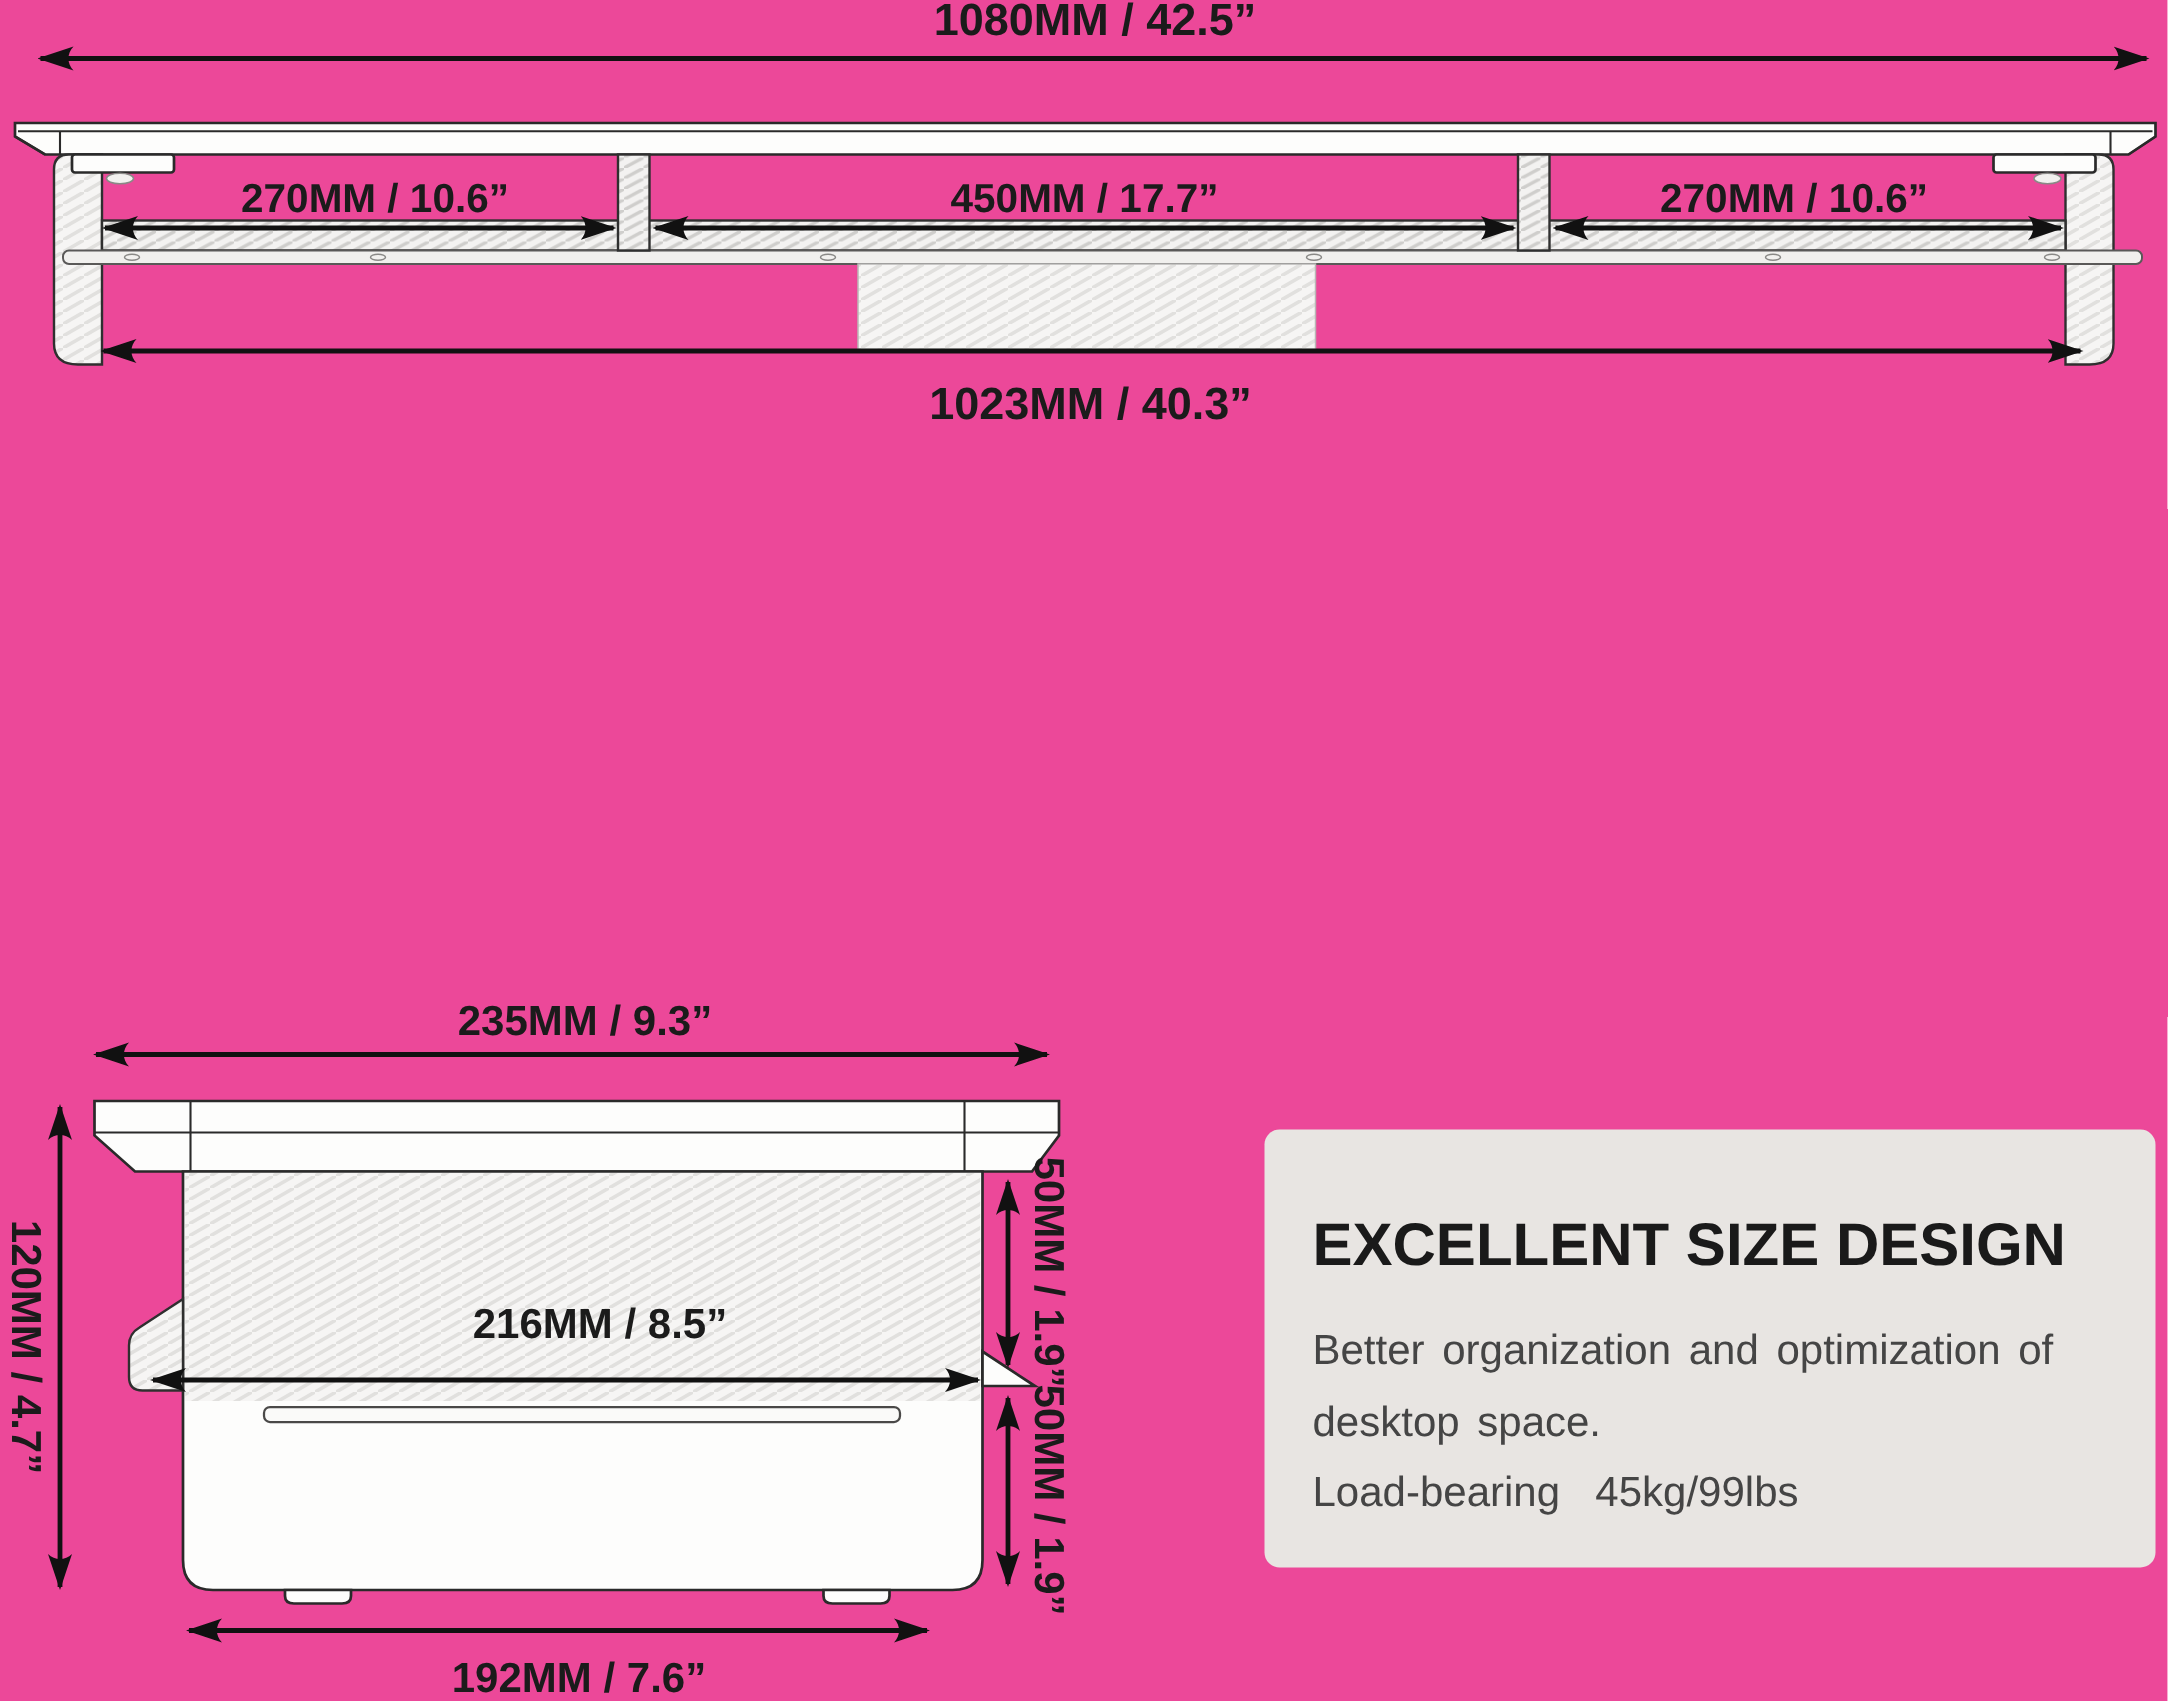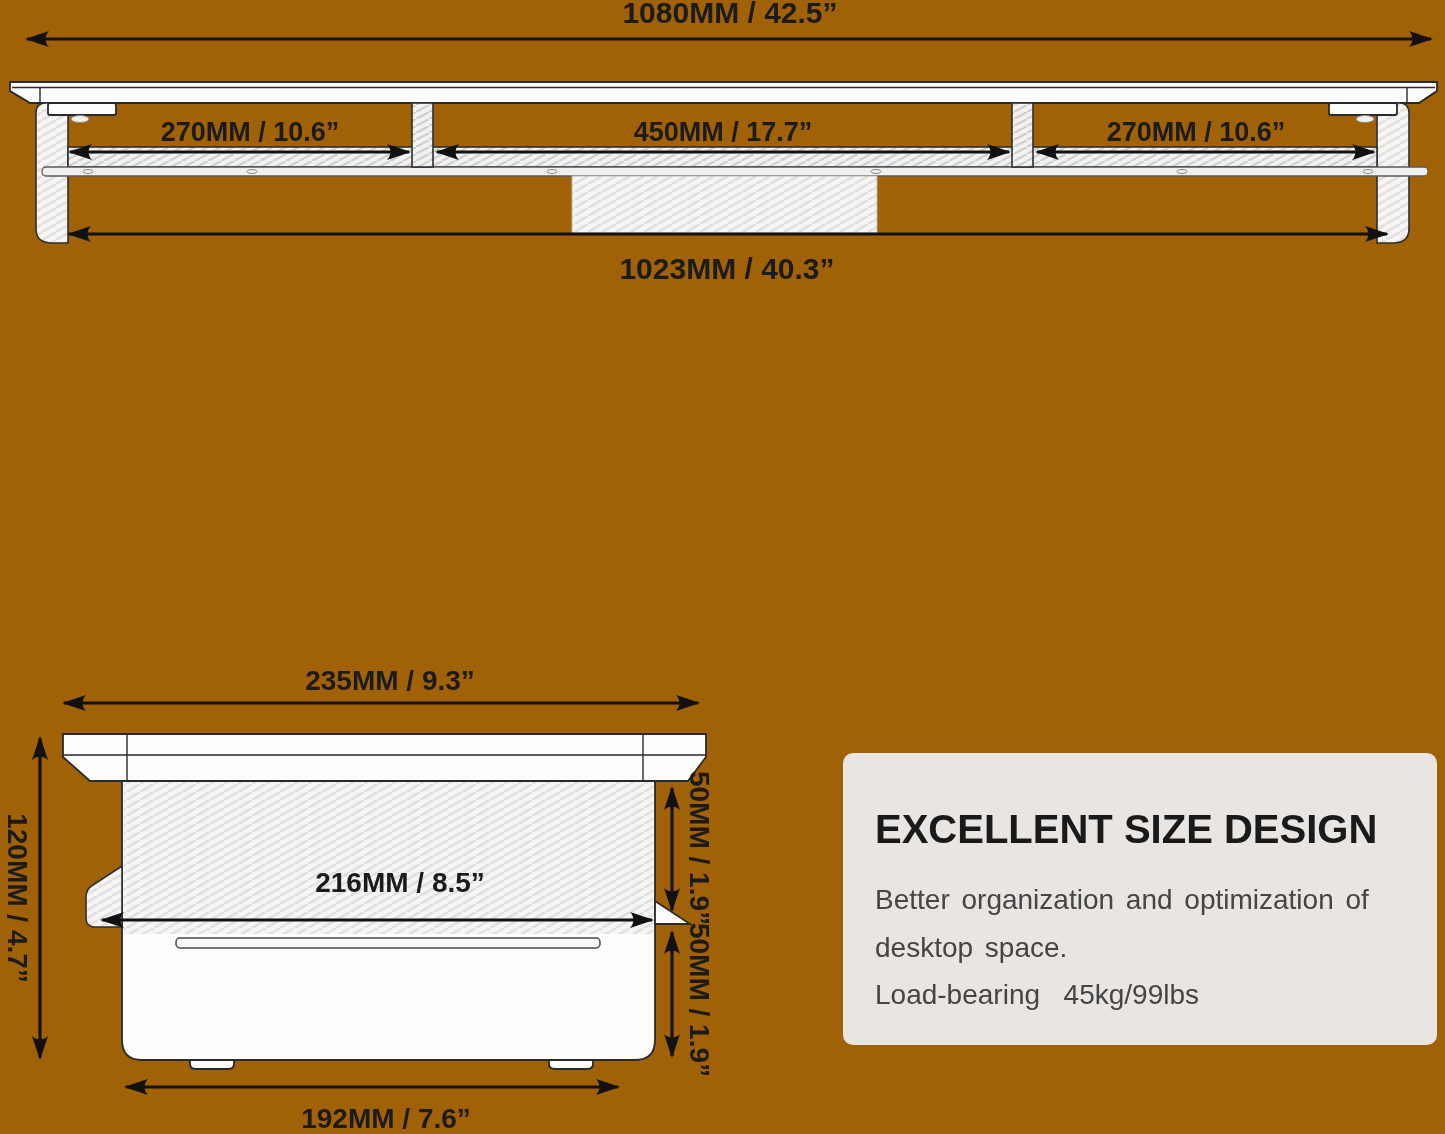--- a/index.html
+++ b/index.html
@@ -1,19 +1,19 @@
 <!DOCTYPE html>
 <html><head>
 <meta charset="utf-8">
 <style>
   html,body { margin:0; padding:0; background:#ffffff; }
   .canvas {
     position:relative;
     width:1445px; height:1134px;
-    background:#a16207;
+    background:#ec4899;
     font-family:"Liberation Sans", sans-serif;
     overflow:hidden;
   }
   svg { display:block; }
   .outline  { fill:#fdfdfc; stroke:#2a2a2a; stroke-width:1.8; }
   .outline2 { fill:none;    stroke:#2a2a2a; stroke-width:1.4; }
   .hatched  { fill:url(#hatch);  stroke:#2f2f2f; stroke-width:1.6; }
   .hatched2 { fill:url(#hatch2); stroke:#2f2f2f; stroke-width:1.6; }
   .panelH   { fill:url(#hatch2); stroke:#b9b8b6; stroke-width:1; }
   .dimline  { stroke:#111111; stroke-width:3.2; fill:none; }

